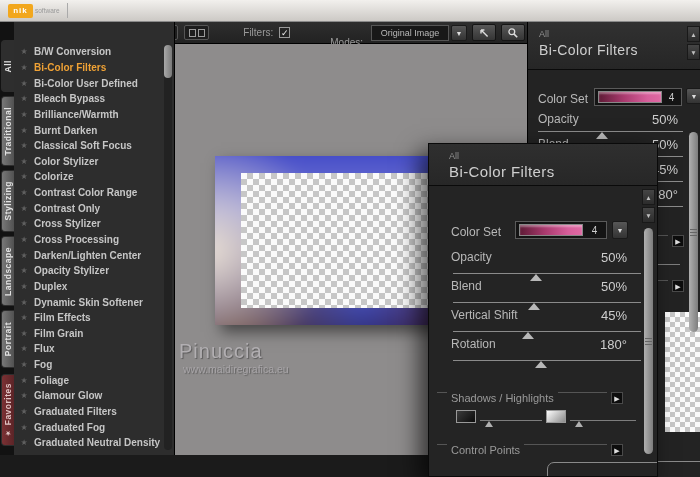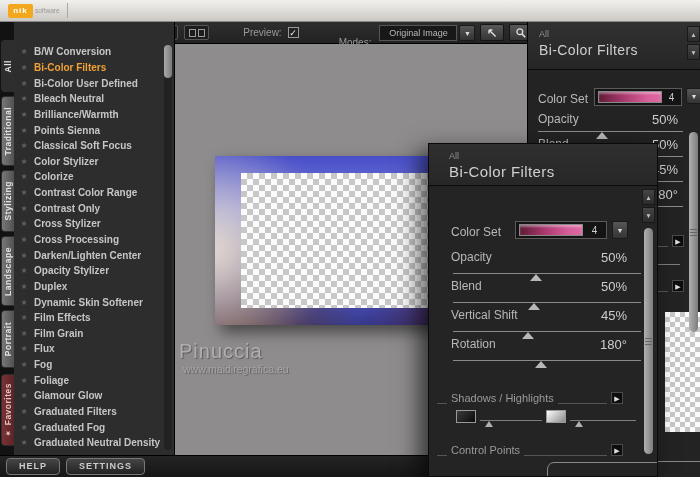--- a/index.html
+++ b/index.html
@@ -98,21 +98,21 @@
   .pvalue { font-size:13px; color:#cdcdcd; }
   .sline { position:absolute; border-top:1px solid #8b8b8b; }
   .handle { position:absolute; top:0; width:0; height:0; border-left:6px solid transparent;
     border-right:6px solid transparent; border-bottom:7px solid #b8b8b8; transform:translateX(-50%); }
   .csfield { position:absolute; height:18px; background:#141414; border:1px solid #5a5a5a;
     display:flex; align-items:center; }
   .csswatch { margin-left:3px; width:64px; height:12px; border:1px solid #888;
     background:linear-gradient(90deg,#5f1b36 0%,#a93a6e 40%,#d75f9b 78%,#df69a3 100%);
     box-shadow:inset 0 2px 2px rgba(255,255,255,.35); }
   .csval { flex:1; text-align:center; font-size:10px; color:#ccc; }
-  .secrow { position:absolute; display:flex; align-items:flex-end; }
+  .secrow { position:absolute; display:flex; align-items:flex-start; }
   .secrow .pre { width:10px; border-top:1px solid #555; }
   .secrow .lab { font-size:11px; color:#9a9a9a; margin:0 4px; white-space:nowrap; }
   .secrow .fill { flex:1; border-top:1px solid #555; }
   .arrbox { width:12px; height:12px; margin-left:4px; background:#0d0d0d; border:1px solid #4a4a4a;
     color:#ddd; font-size:7px; line-height:11px; text-align:center; }
   .mini { position:absolute; display:flex; align-items:flex-start; }
   .mswatch { width:20px; height:13px; border:1px solid #999; }
   .mswatch.dark { background:linear-gradient(135deg,#3c3c3c,#0a0a0a); }
   .mswatch.light { background:linear-gradient(135deg,#fdfdfd,#8a8a8a); }
   .mline { position:relative; margin:10px 0 0 4px; border-top:1px solid #7d7d7d; }
@@ -168,21 +168,21 @@
           <i></i>
           <i></i>
         </div>
       </div>
     <div class="viewbtn">
         <div class="pair">
           <b></b>
           <b></b>
         </div>
       </div>
-    <span class="tb-label mleft18">Preview:</span>
+    <span class="tb-label mleft18">Filters:</span>
     <div class="chk">✓</div>
     <span class="tb-label mleft30">Modes:</span>
     <div class="modesfield">Original Image</div>
     <div class="dropbtn">▼</div>
     <div class="toolbtn">
       <svg width="12" height="12" viewBox="0 0 12 12">
           <path d="M9.6 9.6 L3.6 3.6 M3 3 h3.4 M3 3 v3.4" stroke="#ddd" stroke-width="1.4" fill="none"></path>
         </svg>
     </div>
     <div class="toolbtn">
@@ -235,29 +235,29 @@
       <div class="frow sel">
           <span class="fstar">★</span>
           <span class="flabel">Bi-Color Filters</span>
         </div>
       <div class="frow">
           <span class="fstar">★</span>
           <span class="flabel">Bi-Color User Defined</span>
         </div>
       <div class="frow">
           <span class="fstar">★</span>
-          <span class="flabel">Bleach Neutral</span>
+          <span class="flabel">Bleach Bypass</span>
         </div>
       <div class="frow">
           <span class="fstar">★</span>
           <span class="flabel">Brilliance/Warmth</span>
         </div>
       <div class="frow">
           <span class="fstar">★</span>
-          <span class="flabel">Points Sienna</span>
+          <span class="flabel">Burnt Darken</span>
         </div>
       <div class="frow">
           <span class="fstar">★</span>
           <span class="flabel">Classical Soft Focus</span>
         </div>
       <div class="frow">
           <span class="fstar">★</span>
           <span class="flabel">Color Stylizer</span>
         </div>
       <div class="frow">
@@ -340,24 +340,20 @@
 
   <div class="canvas">
     <div class="photo">
       <div class="blurbg"></div>
       <div class="checker"></div>
     </div>
     <div class="wm1">Pinuccia</div>
     <div class="wm2">www.maidiregrafica.eu</div>
   </div>
 
-  <div class="bottombar">
-    <div class="bbtn">HELP</div>
-    <div class="bbtn">SETTINGS</div>
-  </div>
 
   <div class="bgpanel">
     <div class="phead">
       <div class="pcat">All</div>
       <div class="ptitle">Bi-Color Filters</div>
     </div>
     <div class="plabel" style="position:absolute;left:10px;top:70px">Color Set</div>
     <div class="csfield" style="left:66px;top:66px;width:88px">
       <div class="csswatch"></div>
       <div class="csval">4</div>

